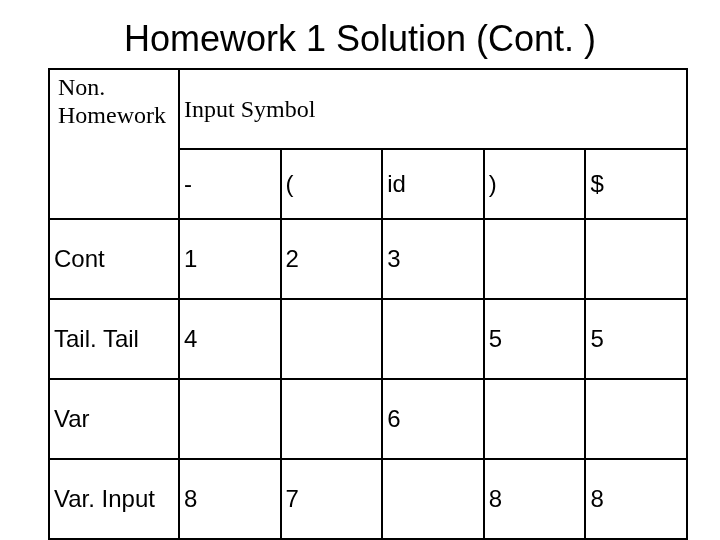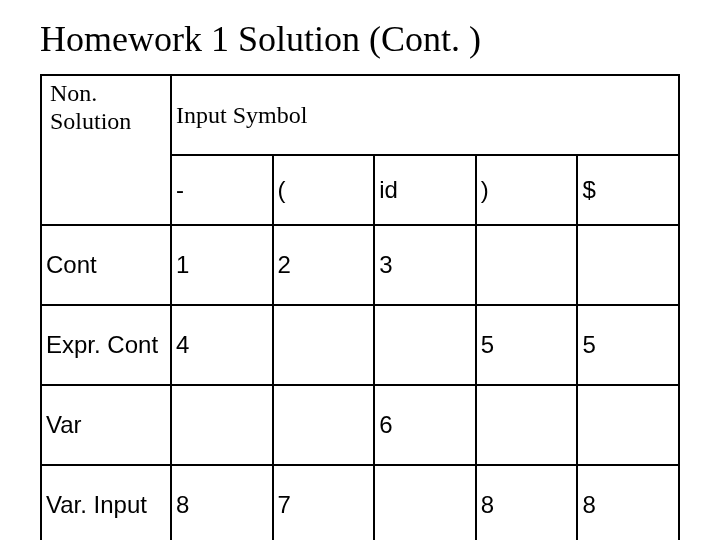--- a/index.html
+++ b/index.html
@@ -11,30 +11,31 @@
     font-family: "Times New Roman", Times, serif;
     color: #000000;
   }
   .slide {
     box-sizing: border-box;
     width: 720px;
     height: 540px;
     padding: 18px 40px 20px 40px;
   }
   h1.title {
-    margin: 0 0 14px 0;
+    margin: 0 0 8px 0;
     font-weight: normal;
     font-size: 36px;
-    text-align: left;
-    font-family: Liberation Serif, serif;
+    text-align: center;
+    font-family: Liberation Sans, sans-serif;
   }
   table.parse {
     border-collapse: collapse;
     width: 100%;
     table-layout: fixed;
+    margin-left: 8px;
   }
   table.parse td {
     border: 2px solid #000;
     height: 70px;
     text-align: left;
     vertical-align: middle;
     font-size: 24px;
     font-family: Arial, Helvetica, sans-serif;
     padding: 4px;
   }
@@ -75,21 +76,21 @@
         <col>
         <col>
         <col>
         <col>
     </colgroup>
 
     <tbody>
         <tr>
       <td class="nonterm-hdr" rowspan="2">
         <span>Non.</span><br>
-        <span>Solution</span>
+        <span>Homework</span>
       </td>
       <td class="input-hdr" colspan="5">Input Symbol</td>
     </tr>
 
     <tr class="symbol-row">
       <td>-</td>
       <td>(</td>
       <td>id</td>
       <td>)</td>
       <td>$</td>
@@ -98,21 +99,21 @@
     <tr>
       <td>Cont</td>
       <td>1</td>
       <td>2</td>
       <td>3</td>
       <td></td>
       <td></td>
     </tr>
 
     <tr>
-      <td>Expr. Cont</td>
+      <td>Tail. Tail</td>
       <td>4</td>
       <td></td>
       <td></td>
       <td>5</td>
       <td>5</td>
     </tr>
 
     <tr>
       <td>Var</td>
       <td></td>

